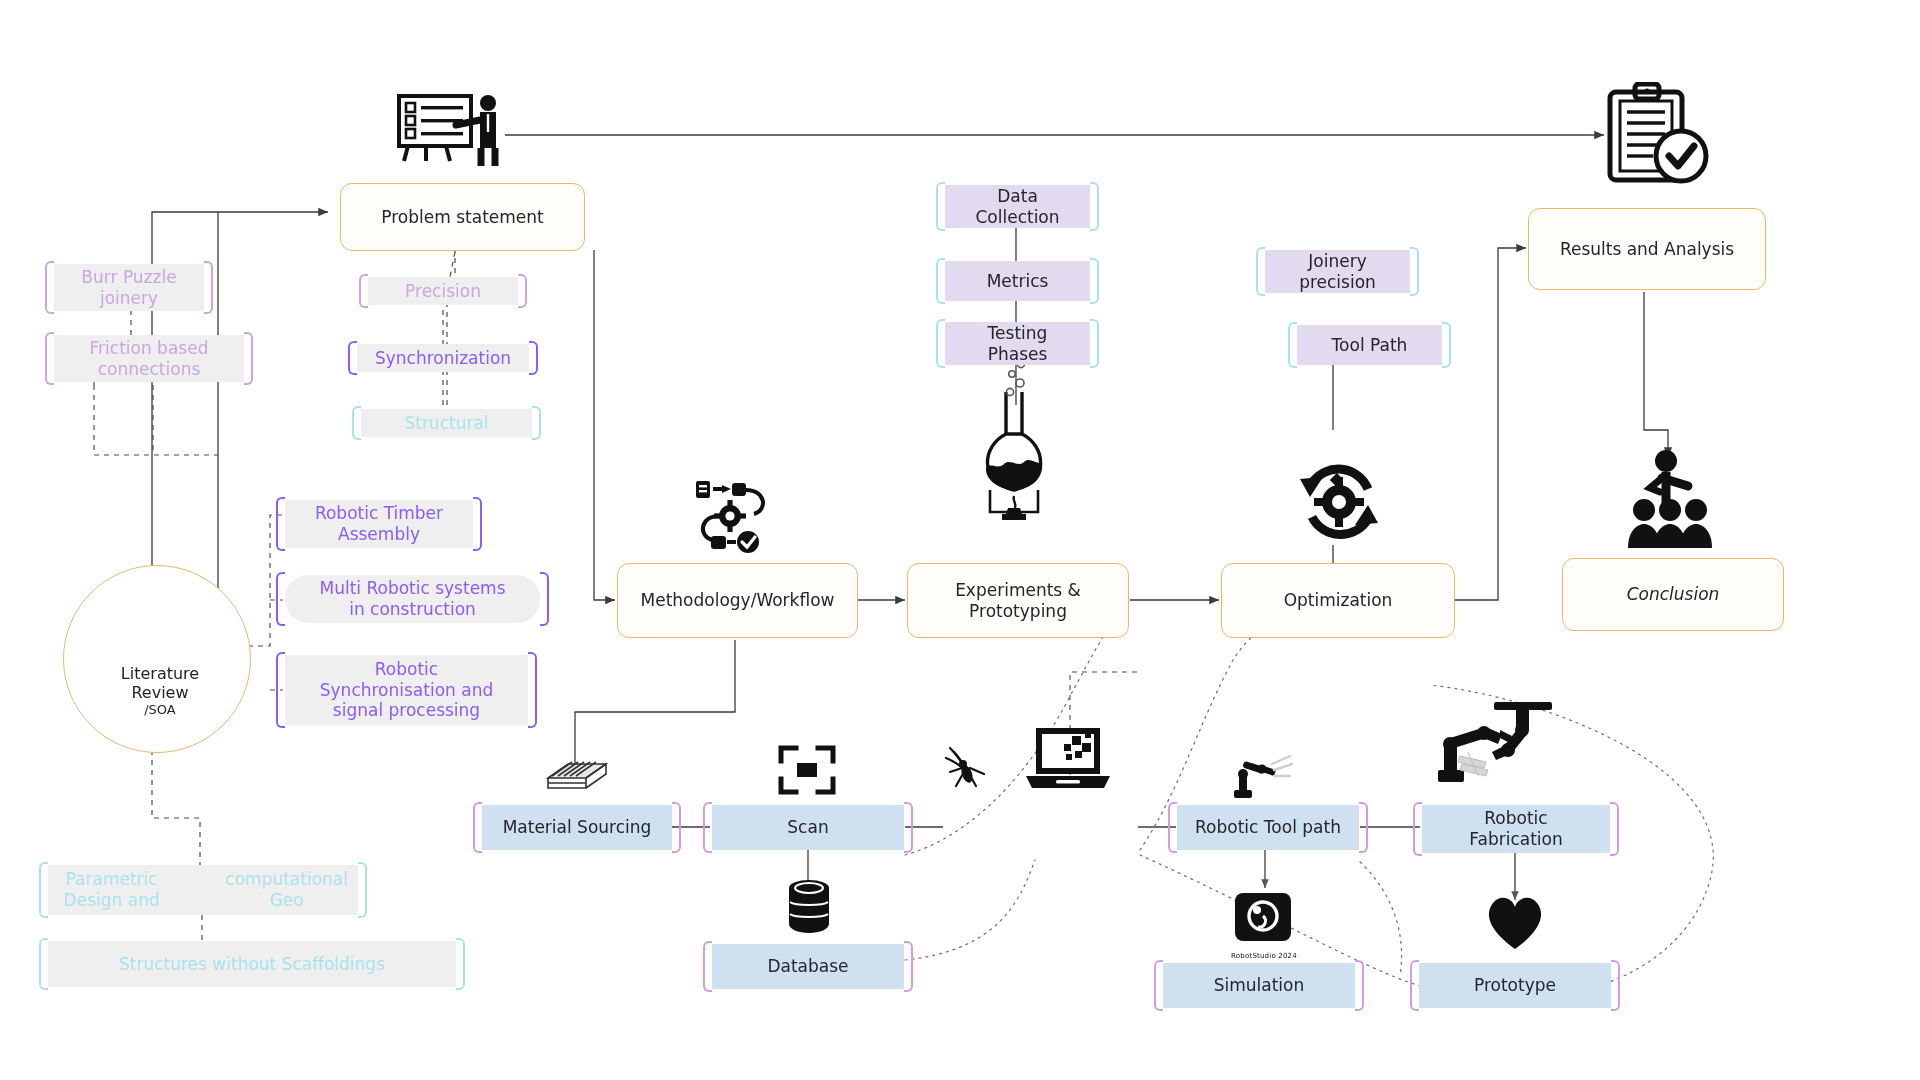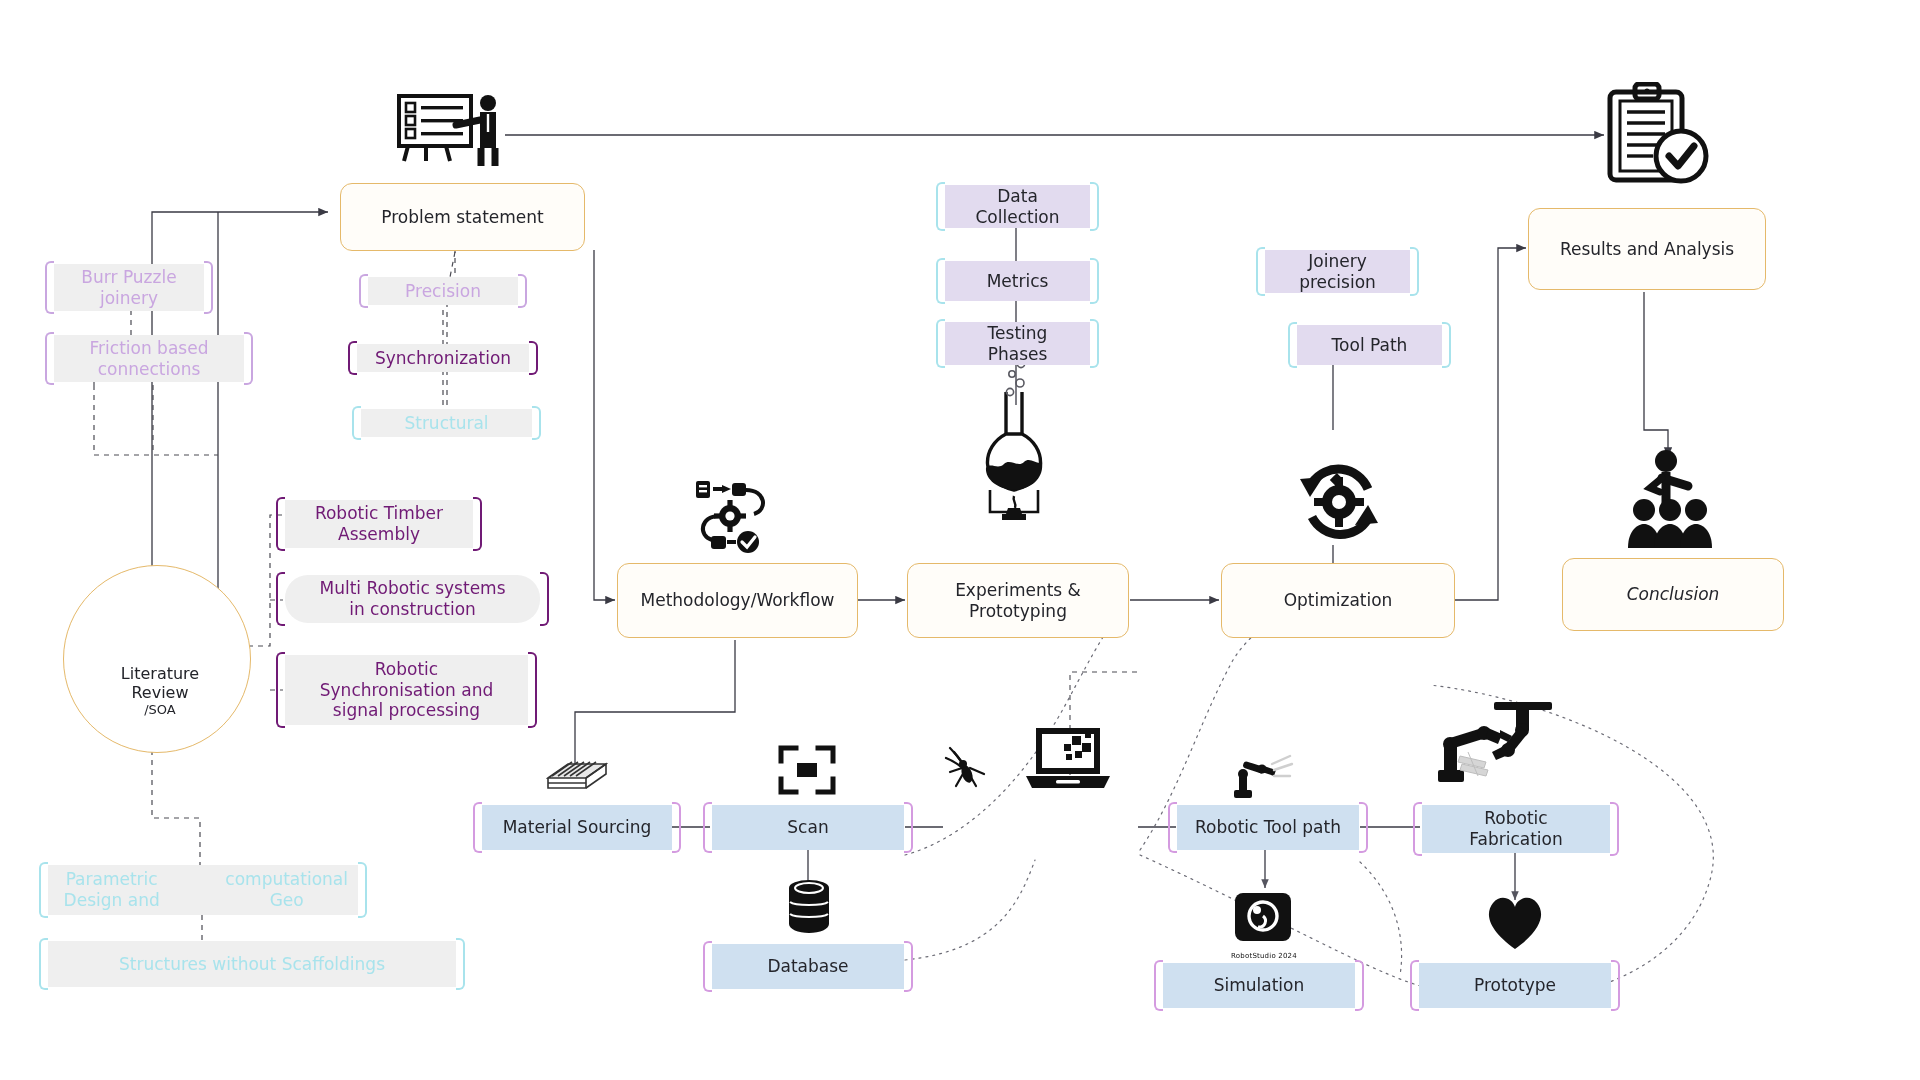--- a/index.html
+++ b/index.html
@@ -24,21 +24,21 @@
 
   
   .tag{background:#efefef;font-size:17px;color:#24252b;}
   .tag::before,.tag::after{
     content:"";position:absolute;top:-3px;bottom:-3px;width:9px;
     border:2px solid currentColor;box-sizing:border-box;
   }
   .tag::before{left:-9px;border-right:none;border-top-left-radius:6px;border-bottom-left-radius:6px;}
   .tag::after{right:-9px;border-left:none;border-top-right-radius:6px;border-bottom-right-radius:6px;}
   .br-violet{color:#c9a6e0;}
-  .br-mint{color:#701a75;}
+  .br-mint{color:#8b5cf6;}
   .br-cyan{color:#a8e3ec;}
 
   
   .tag-lav{background:#e2dbef;font-size:17px;color:#24252b;}
   .tag-lav::before,.tag-lav::after{
     content:"";position:absolute;top:-3px;bottom:-3px;width:9px;
     border:2px solid #a8e3ec;box-sizing:border-box;
   }
   .tag-lav::before{left:-9px;border-right:none;border-top-left-radius:6px;border-bottom-left-radius:6px;}
   .tag-lav::after{right:-9px;border-left:none;border-top-right-radius:6px;border-bottom-right-radius:6px;}

